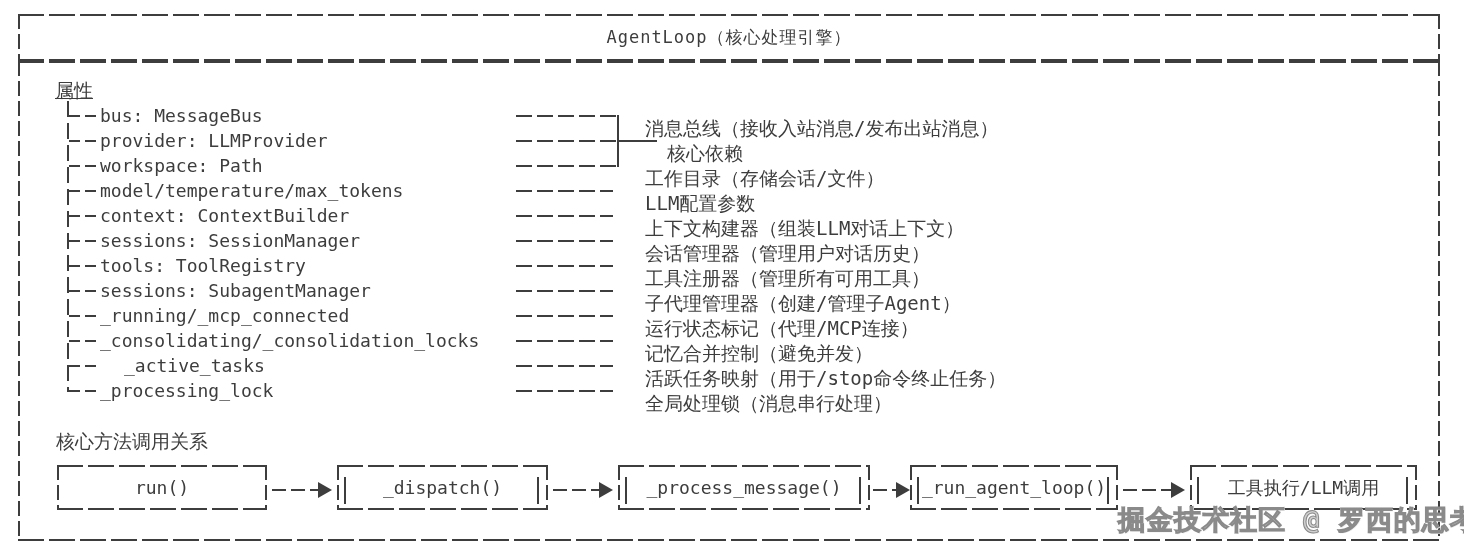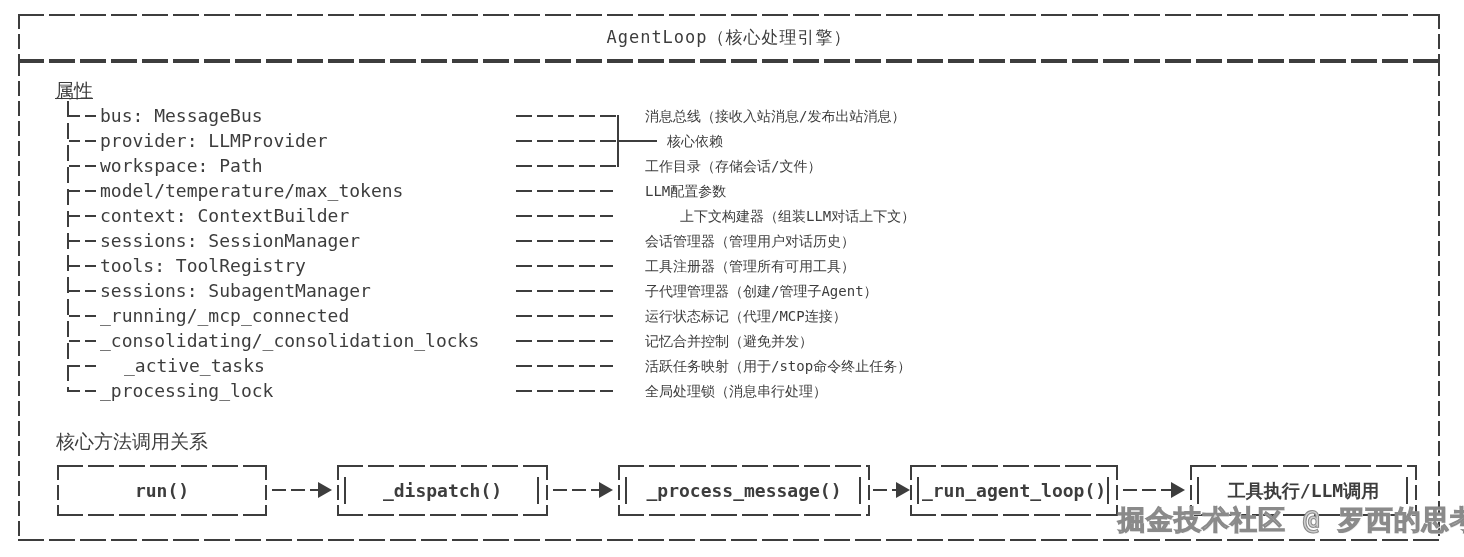--- a/index.html
+++ b/index.html
@@ -37,26 +37,26 @@
   .solid-h { position:absolute; height:2px; background:var(--ink); }
   .solid-v { position:absolute; width:2px;  background:var(--ink); }
 
   .title-text {
     position:absolute; inset:0;
     display:flex; align-items:center; justify-content:center;
     font-size:17px; letter-spacing:1px;
   }
   .sec-label { position:absolute; font-size:19px; }
   .code { position:absolute; font-size:18px; line-height:24px; white-space:pre; }
-  .anno { position:absolute; font-size:14px; line-height:26px; white-space:pre; }
+  .anno { position:absolute; font-size:19px; line-height:26px; white-space:pre;margin-top:12px; }
 
   .tick { left:69px; width:28px;
     background:repeating-linear-gradient(90deg,var(--ink) 0 11px,transparent 11px 16px); }
 
-  .flow-box { top:465px; height:51px;font-weight:bold; }
+  .flow-box { top:465px; height:45px; }
   .flow-label {
     position:absolute; inset:0;
     display:flex; align-items:center; justify-content:center;
     font-size:18px; white-space:pre;
   }
   .pipe { position:absolute; top:12px; width:2px; height:27px; background:var(--ink); }
   .pipe.l { left:7px; } .pipe.r { right:9px; }
 
   .arrow-line { top:489px;
     background:repeating-linear-gradient(90deg,var(--ink) 0 14px,transparent 14px 19px); }
@@ -102,21 +102,21 @@
 <div class="anno" style="left:645px; top:153px;">工作目录（存储会话/文件）</div>
 
 <div class="hdash tick" style="top:190px;"></div>
 <div class="code" style="left:100px; top:179px;">model/temperature/max_tokens</div>
 <div class="hdash" style="left:516px; top:190px; width:97px;"></div>
 <div class="anno" style="left:645px; top:178px;">LLM配置参数</div>
 
 <div class="hdash tick" style="top:215px;"></div>
 <div class="code" style="left:100px; top:204px;">context: ContextBuilder</div>
 <div class="hdash" style="left:516px; top:215px; width:97px;"></div>
-<div class="anno" style="left:680px; top:203px;">上下文构建器（组装LLM对话上下文）</div>
+<div class="anno" style="left:645px; top:203px;">上下文构建器（组装LLM对话上下文）</div>
 
 <div class="hdash tick" style="top:240px;"></div>
 <div class="code" style="left:100px; top:229px;">sessions: SessionManager</div>
 <div class="hdash" style="left:516px; top:240px; width:97px;"></div>
 <div class="anno" style="left:645px; top:228px;">会话管理器（管理用户对话历史）</div>
 
 <div class="hdash tick" style="top:265px;"></div>
 <div class="code" style="left:100px; top:254px;">tools: ToolRegistry</div>
 <div class="hdash" style="left:516px; top:265px; width:97px;"></div>
 <div class="anno" style="left:645px; top:253px;">工具注册器（管理所有可用工具）</div>

